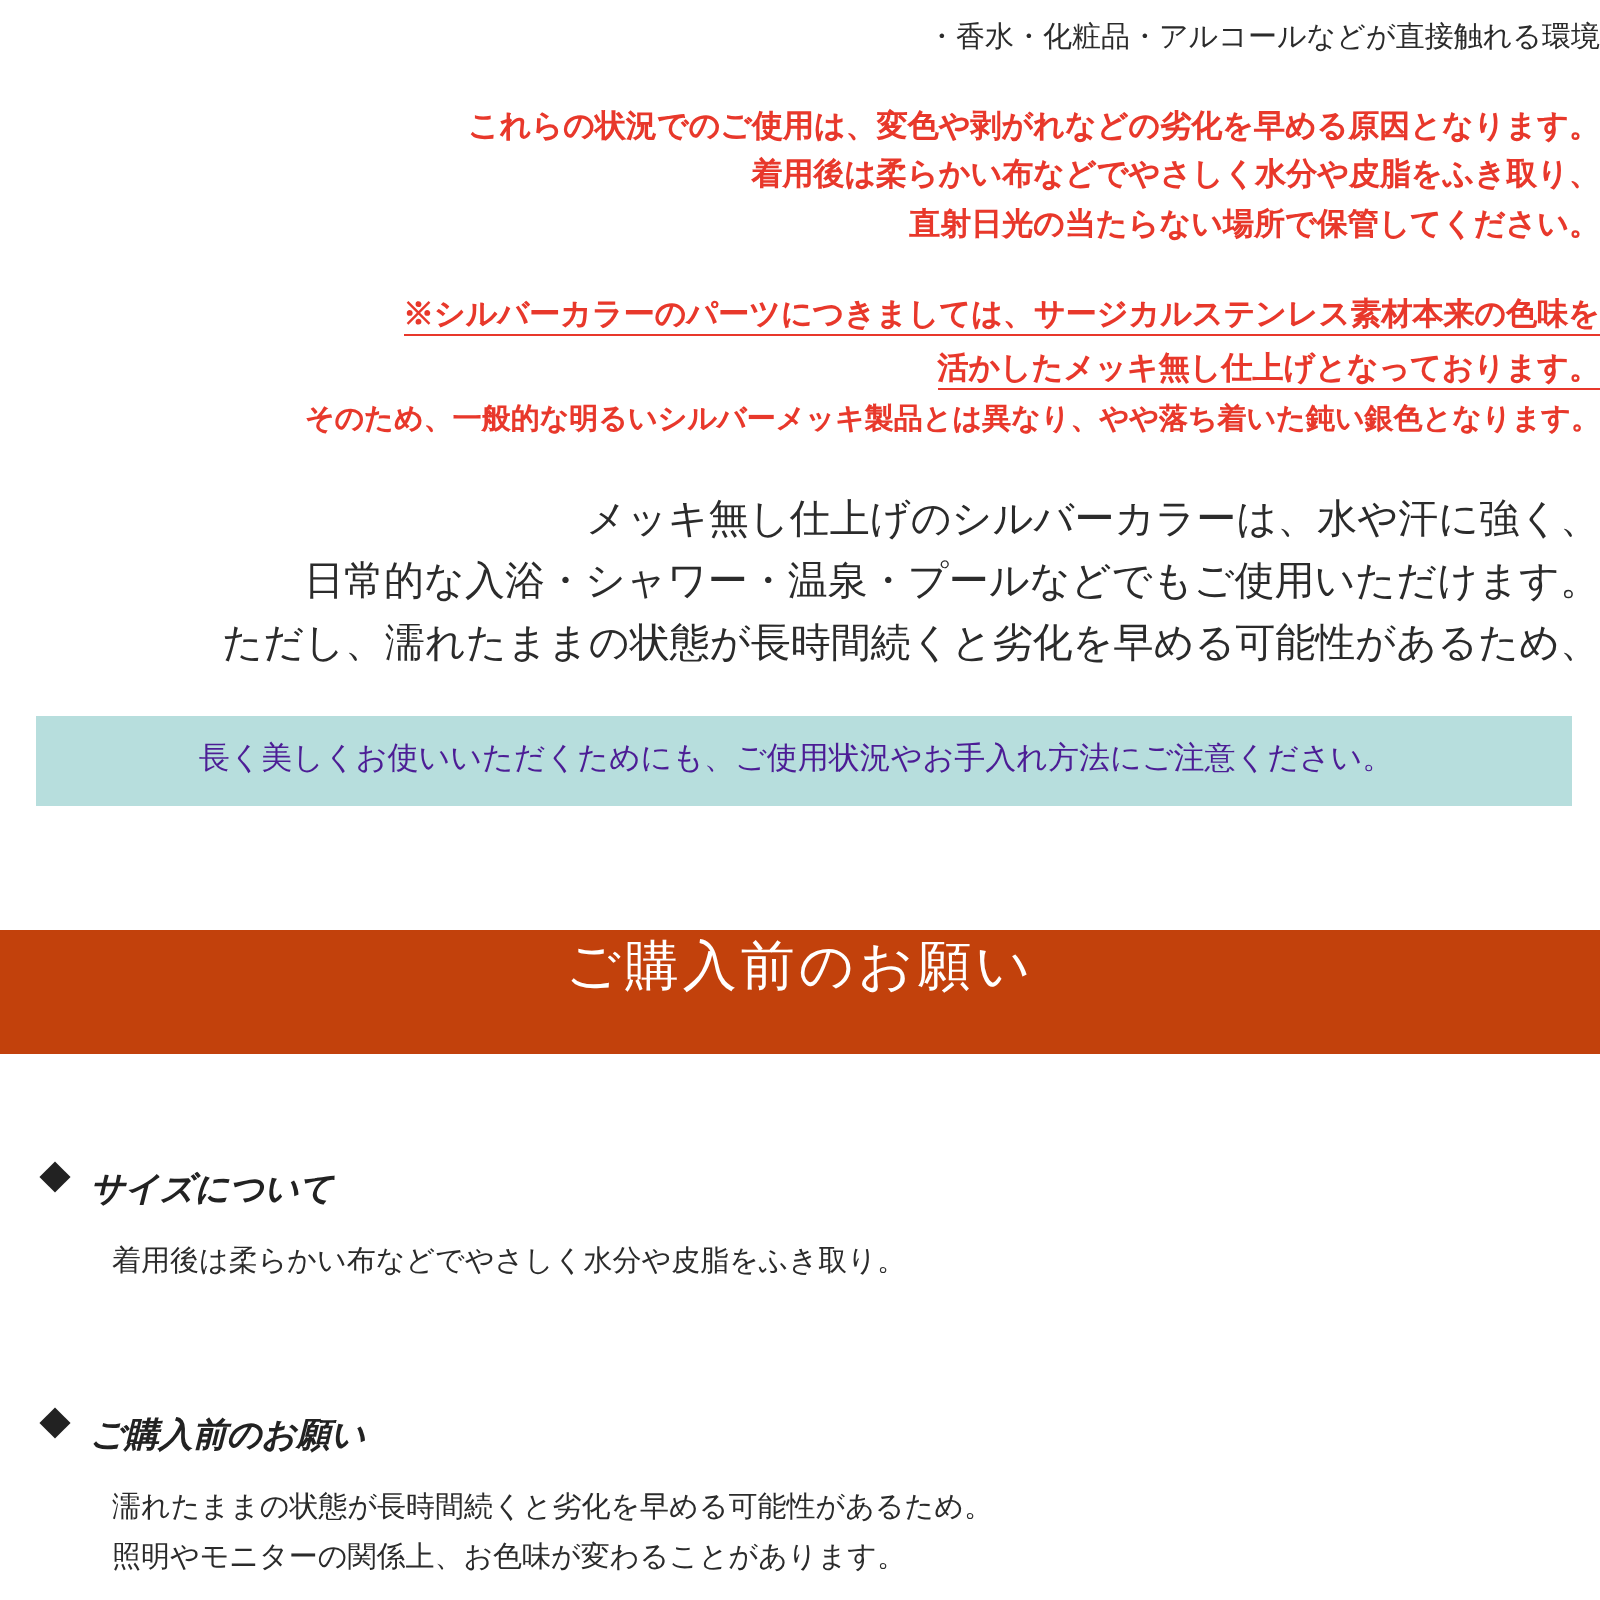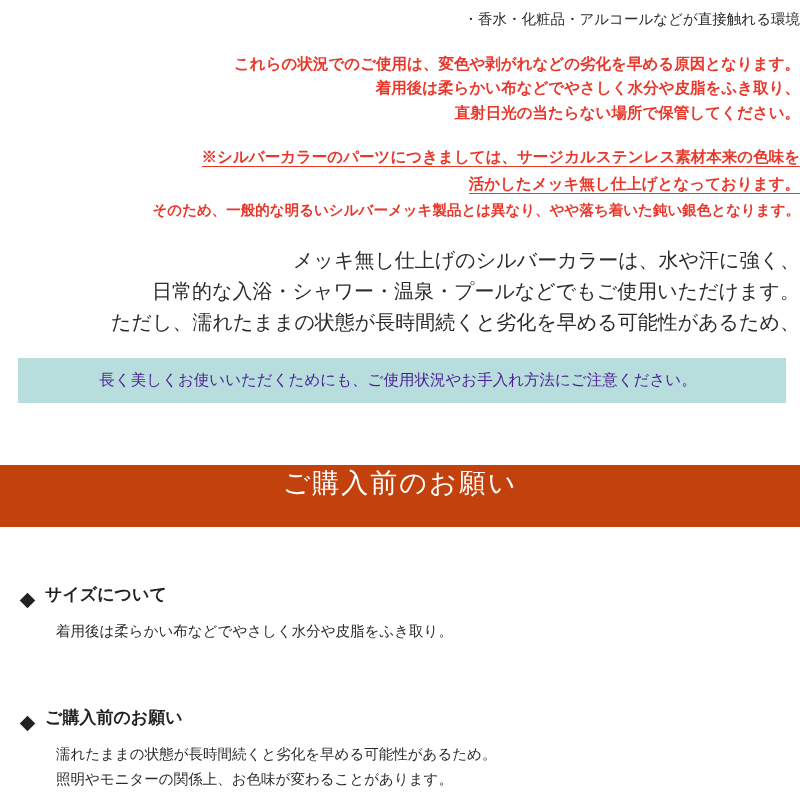--- a/index.html
+++ b/index.html
@@ -88,24 +88,25 @@
     color: #ffffff;
     font-size: 27px;
     letter-spacing: 2px;
   }
 
   .item {
     margin-left: 22px;
   }
   .item-head {
     display: flex;
-    align-items: flex-end;
+    align-items: flex-start;
     font-size: 17px;
     font-weight: bold;
     color: #222;
+    font-style: italic;
   }
   .diamond {
     display: inline-block;
     width: 11px;
     height: 11px;
     background: #222;
     transform: rotate(45deg);
     margin-right: 12px;
   }
   .item-body {

